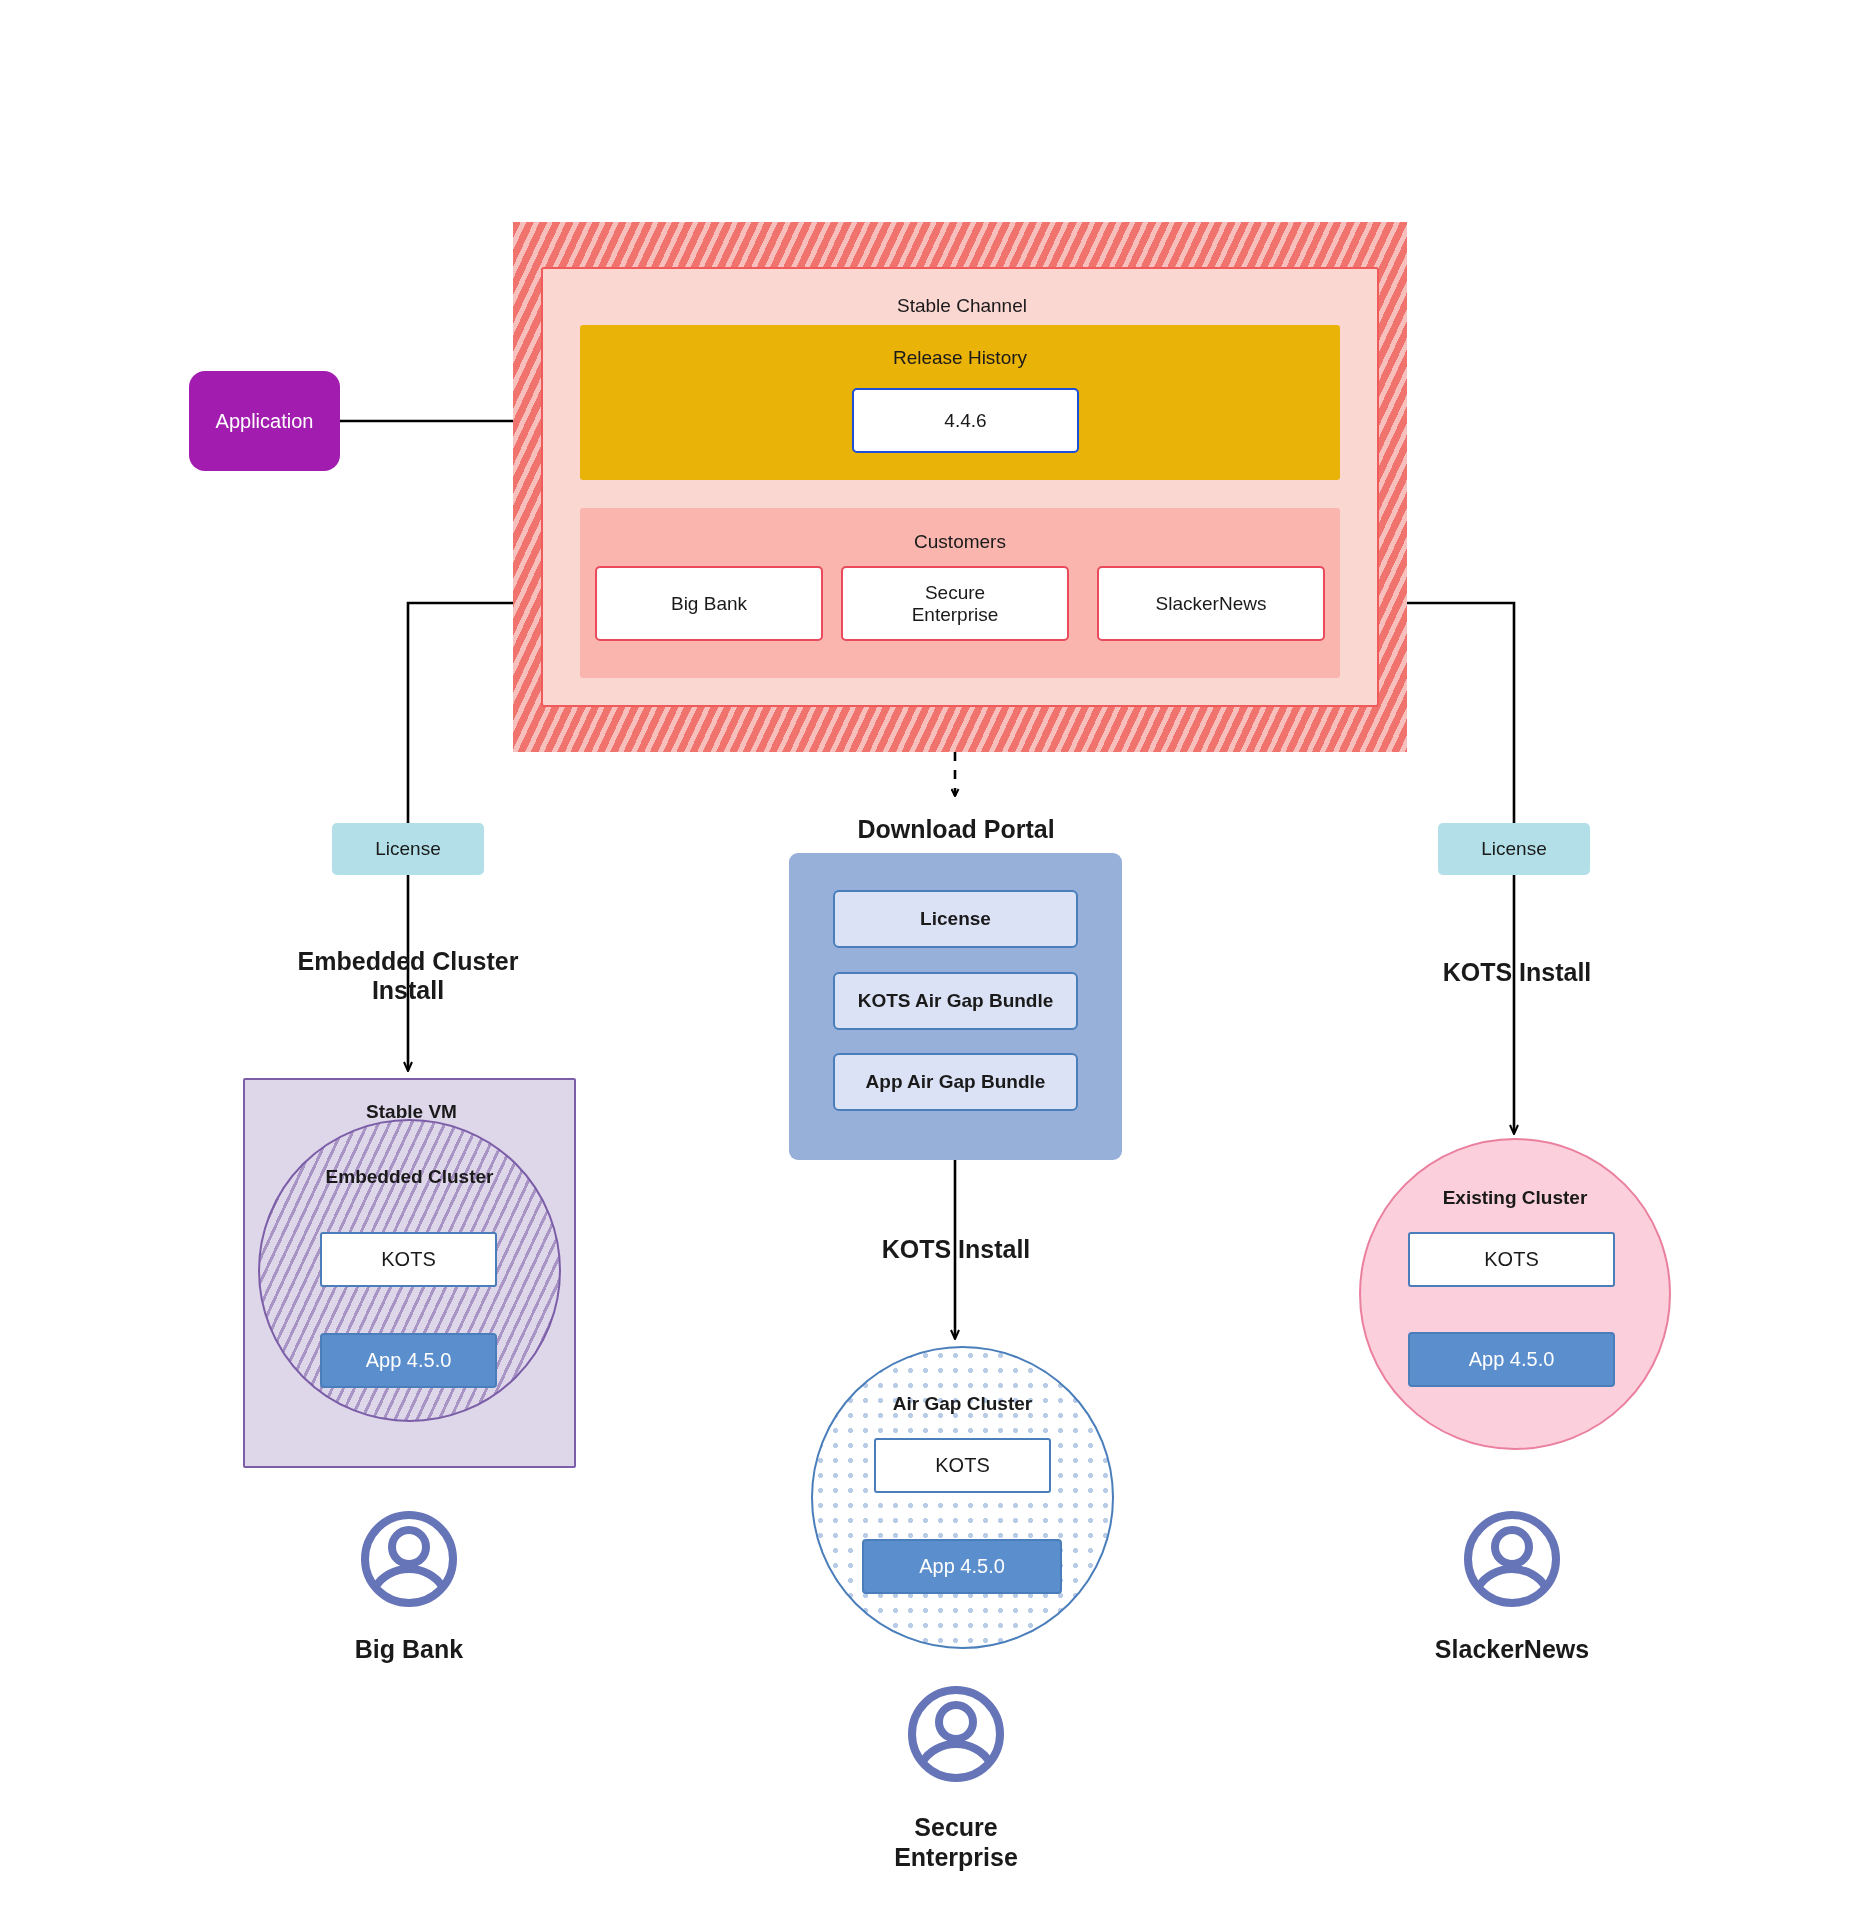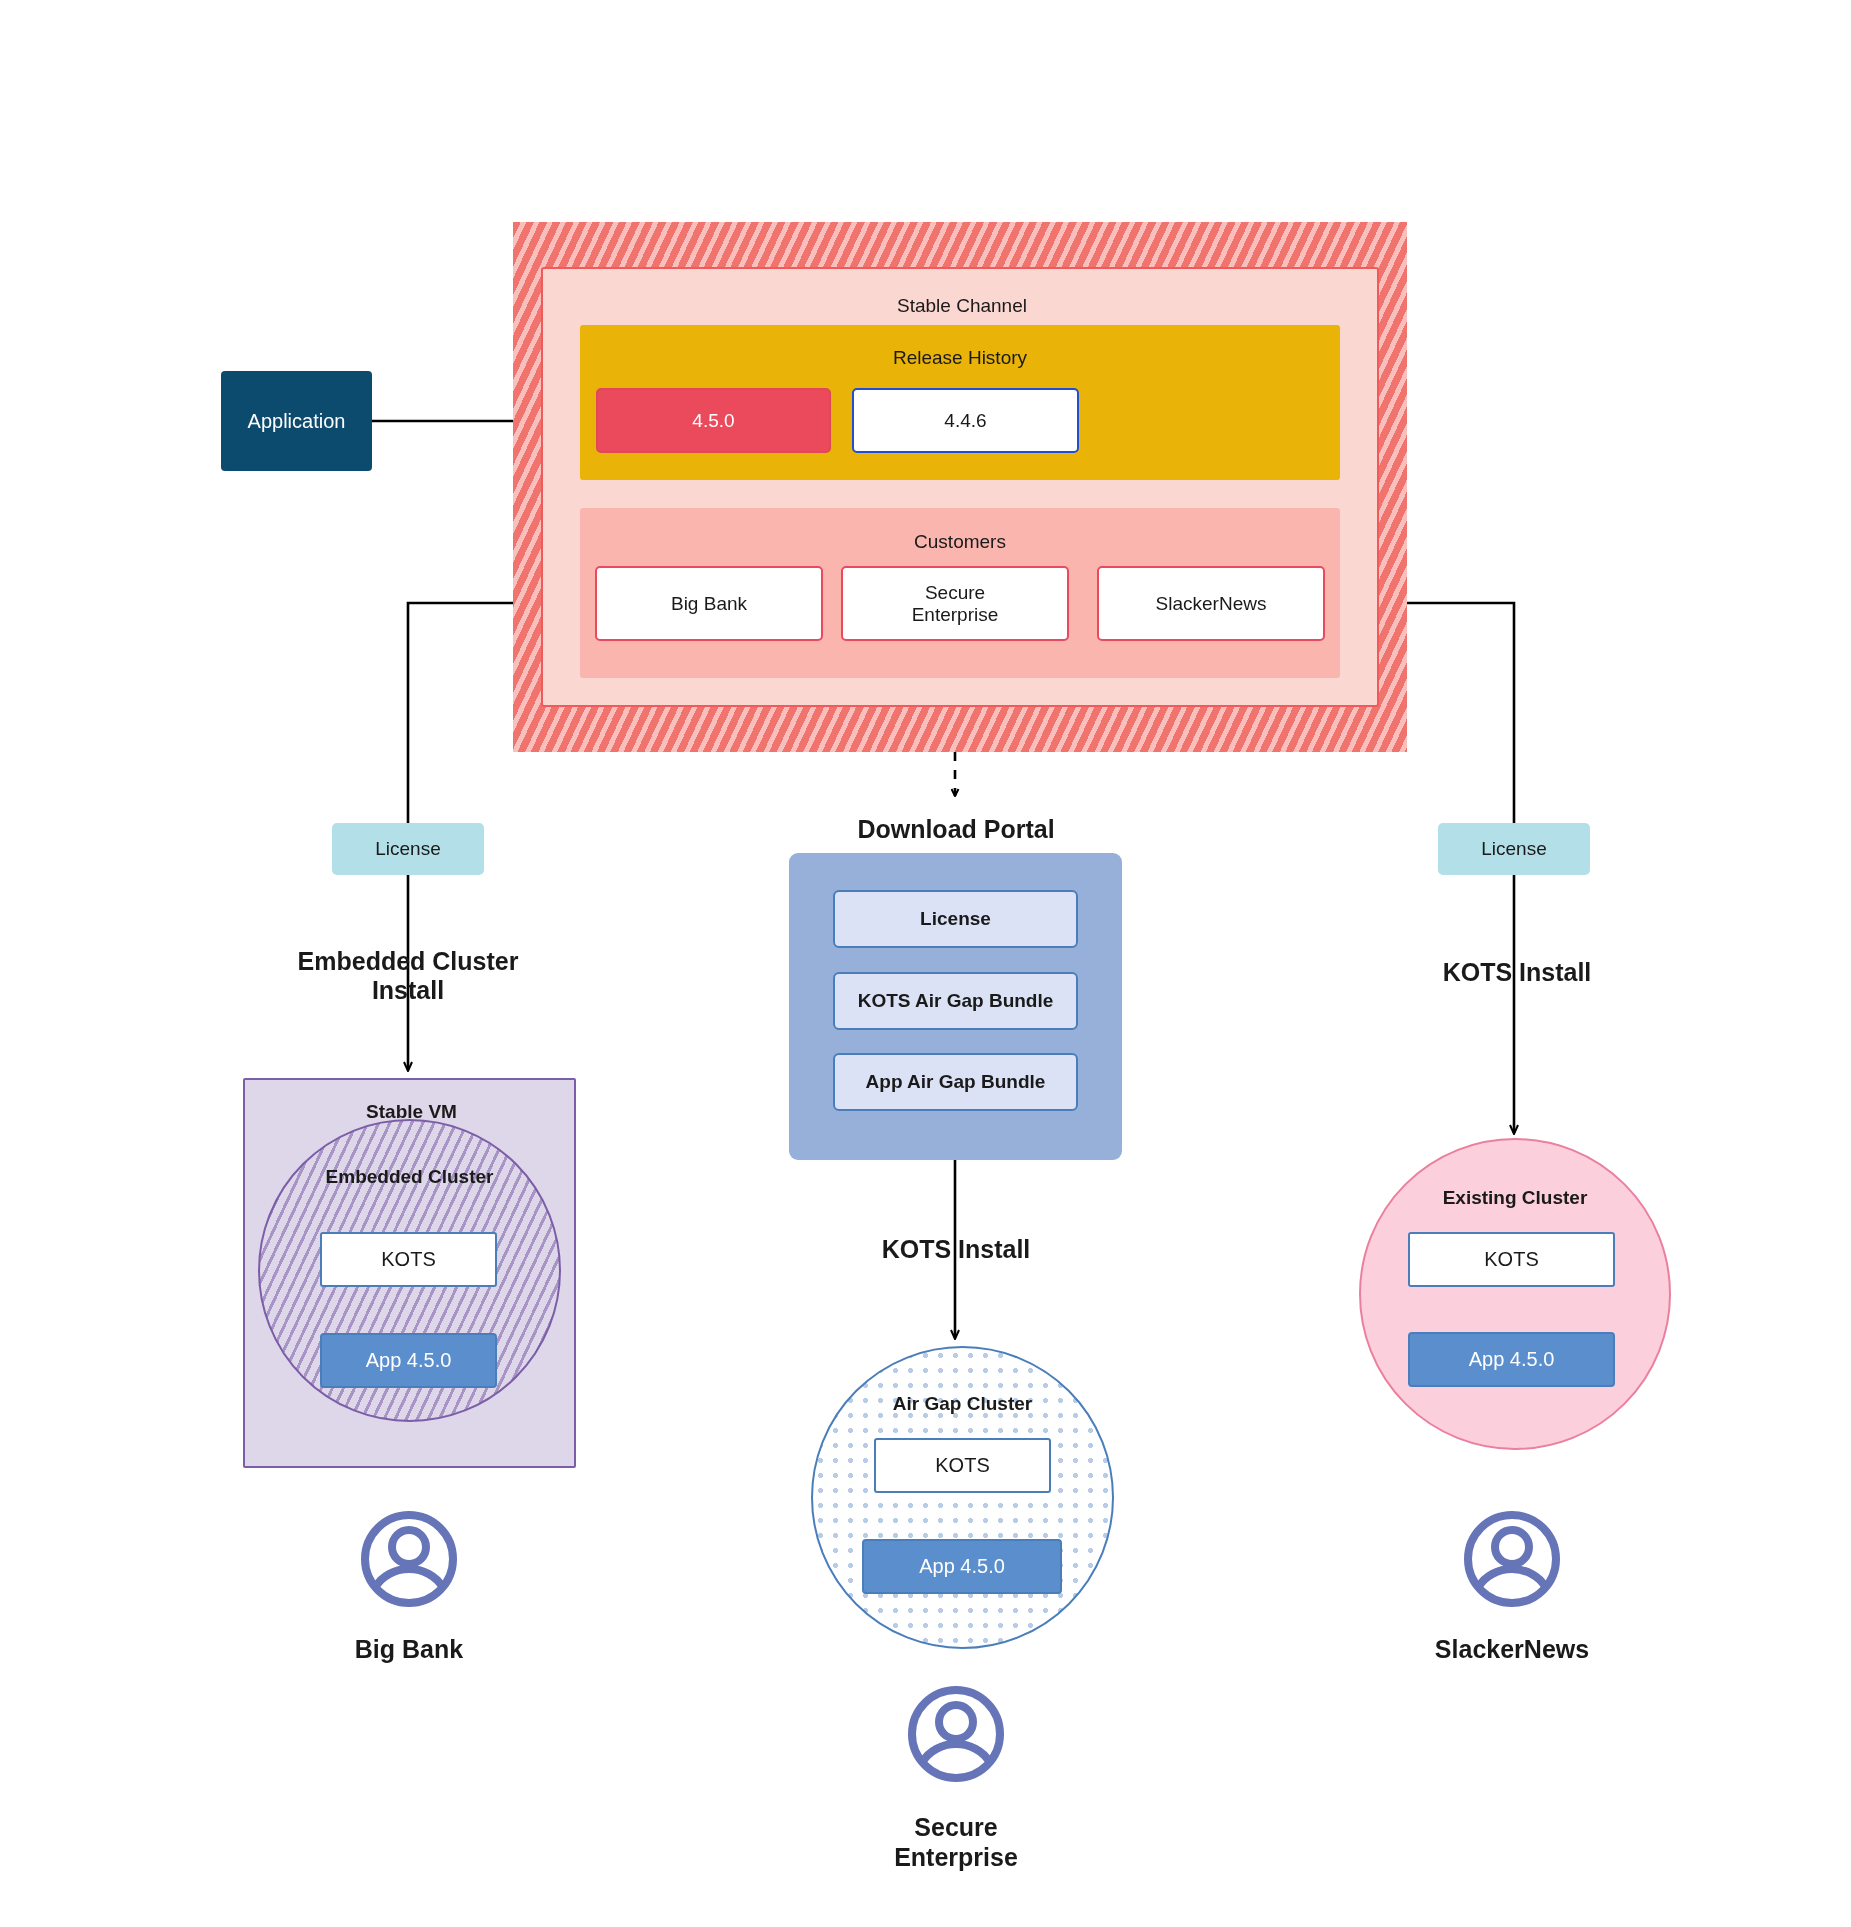--- a/index.html
+++ b/index.html
@@ -25,21 +25,21 @@
        rgba(255,255,255,0) 0px, rgba(255,255,255,0) 7px,
        rgba(255,255,255,.55) 7px, rgba(255,255,255,.55) 12px);
   }
   .stable{background:#fbd7d2;border:2px solid #ef5b5b;border-radius:3px;}
   .relhist{background:#eab308;border-radius:3px;}
   .cust{background:#f9b5ae;border-radius:3px;}
   .rel-cur{background:#ea4a5c;border:2px solid #e0485a;border-radius:5px;color:#fff;}
   .rel-old{background:#ffffff;border:2px solid #1d4ed8;border-radius:5px;}
   .cust-box{background:#ffffff;border:2px solid #ea4a5c;border-radius:5px;}
 
-  .appbox{background:#0c4a6e;border-radius:4px;margin-left:32px;}
+  .appbox{background:#a21caf;border-radius:16px;}
   .license{background:#b3e0e8;border-radius:5px;}
 
   
   .portal{background:#97b0da;border-radius:9px;}
   .portal-item{background:#dbe2f5;border:2px solid #4a7ebb;border-radius:6px;}
   .t-portalitem{font-size:19px;font-weight:700;}
 
   
   .vmbox{background:#ded6e9;border:2px solid #7b5ea7;border-radius:2px;}
   .embedded{
@@ -106,23 +106,20 @@
   <div class="abs hatch-red" style="left:513px;top:222px;width:894px;height:530px;"></div>
 
   <div class="abs stable" style="left:541px;top:267px;width:838px;height:440px;">
     <div class="abs ctr t-section" style="left:0;top:25px;width:838px;height:24px;">Stable Channel</div>
   </div>
 
   <div class="abs relhist" style="left:580px;top:325px;width:760px;height:155px;">
     <div class="abs ctr t-section" style="left:0;top:21px;width:760px;height:24px;">Release History</div>
   </div>
 
-  <div class="abs ctr rel-cur" style="left:596px;top:388px;width:235px;height:65px;">
-    <span class="t-box">4.5.0</span>
-  </div>
   <div class="abs ctr rel-old" style="left:852px;top:388px;width:227px;height:65px;">
     <span class="t-box">4.4.6</span>
   </div>
 
   <div class="abs cust" style="left:580px;top:508px;width:760px;height:170px;">
     <div class="abs ctr t-section" style="left:0;top:22px;width:760px;height:24px;">Customers</div>
   </div>
 
   <div class="abs ctr cust-box" style="left:595px;top:566px;width:228px;height:75px;">
     <span class="t-box">Big Bank</span>

